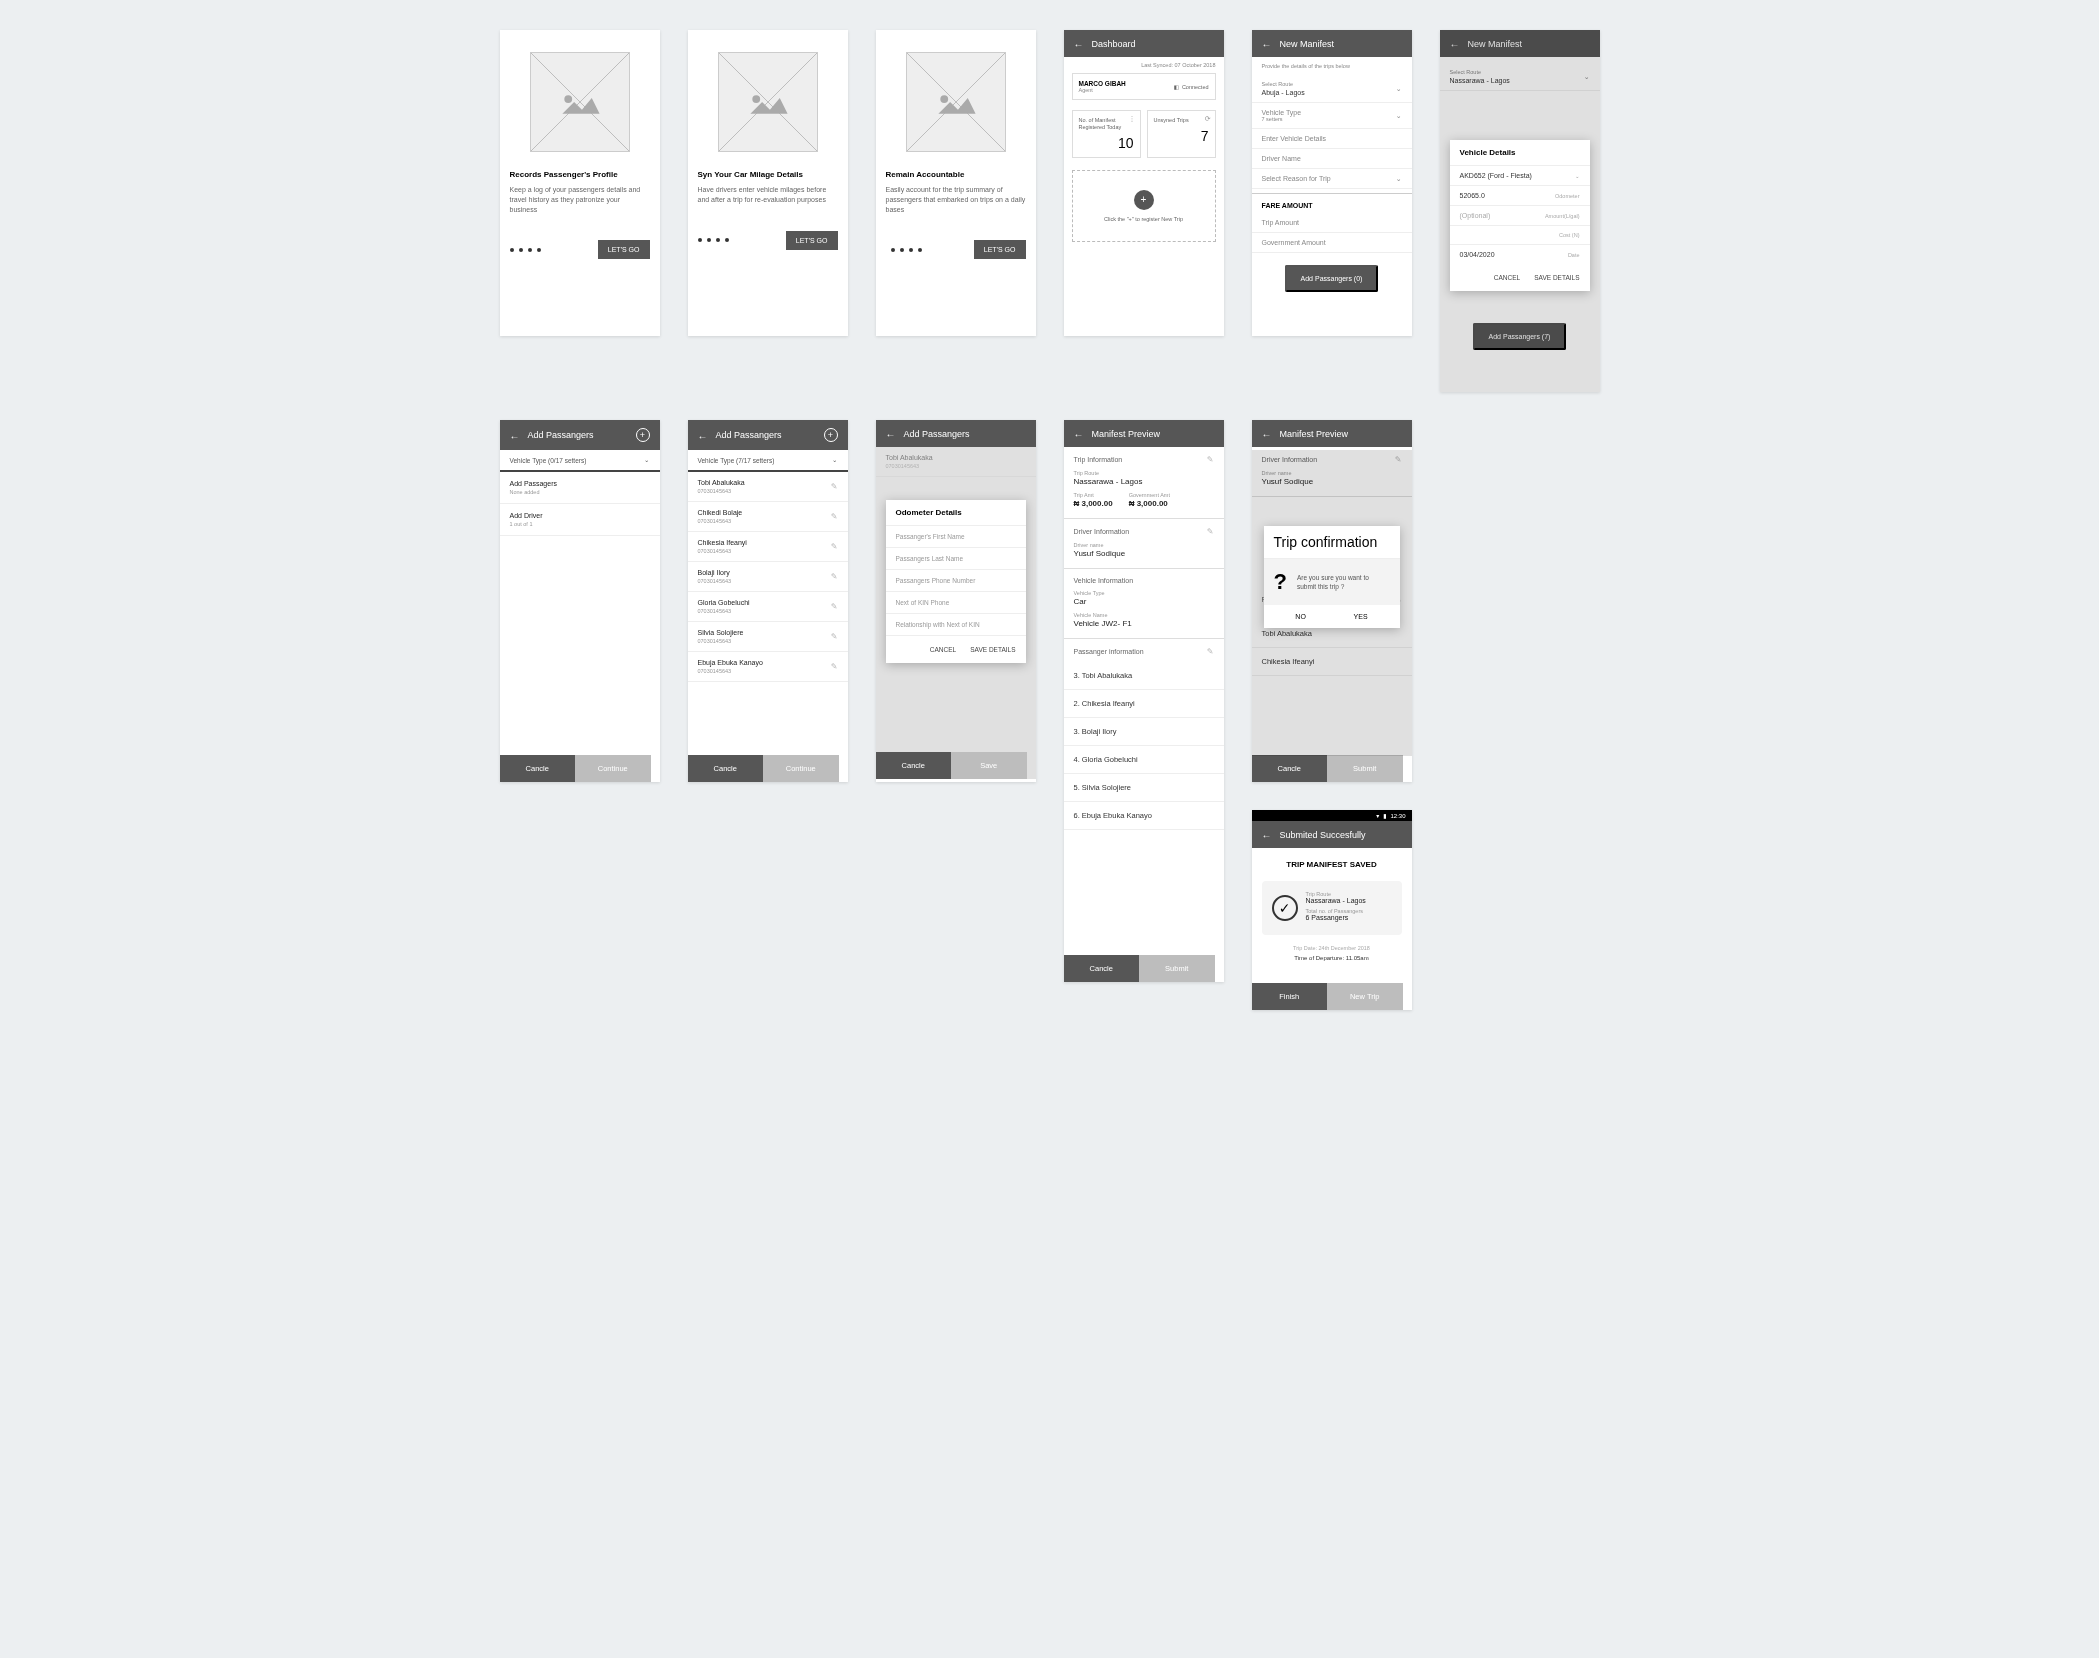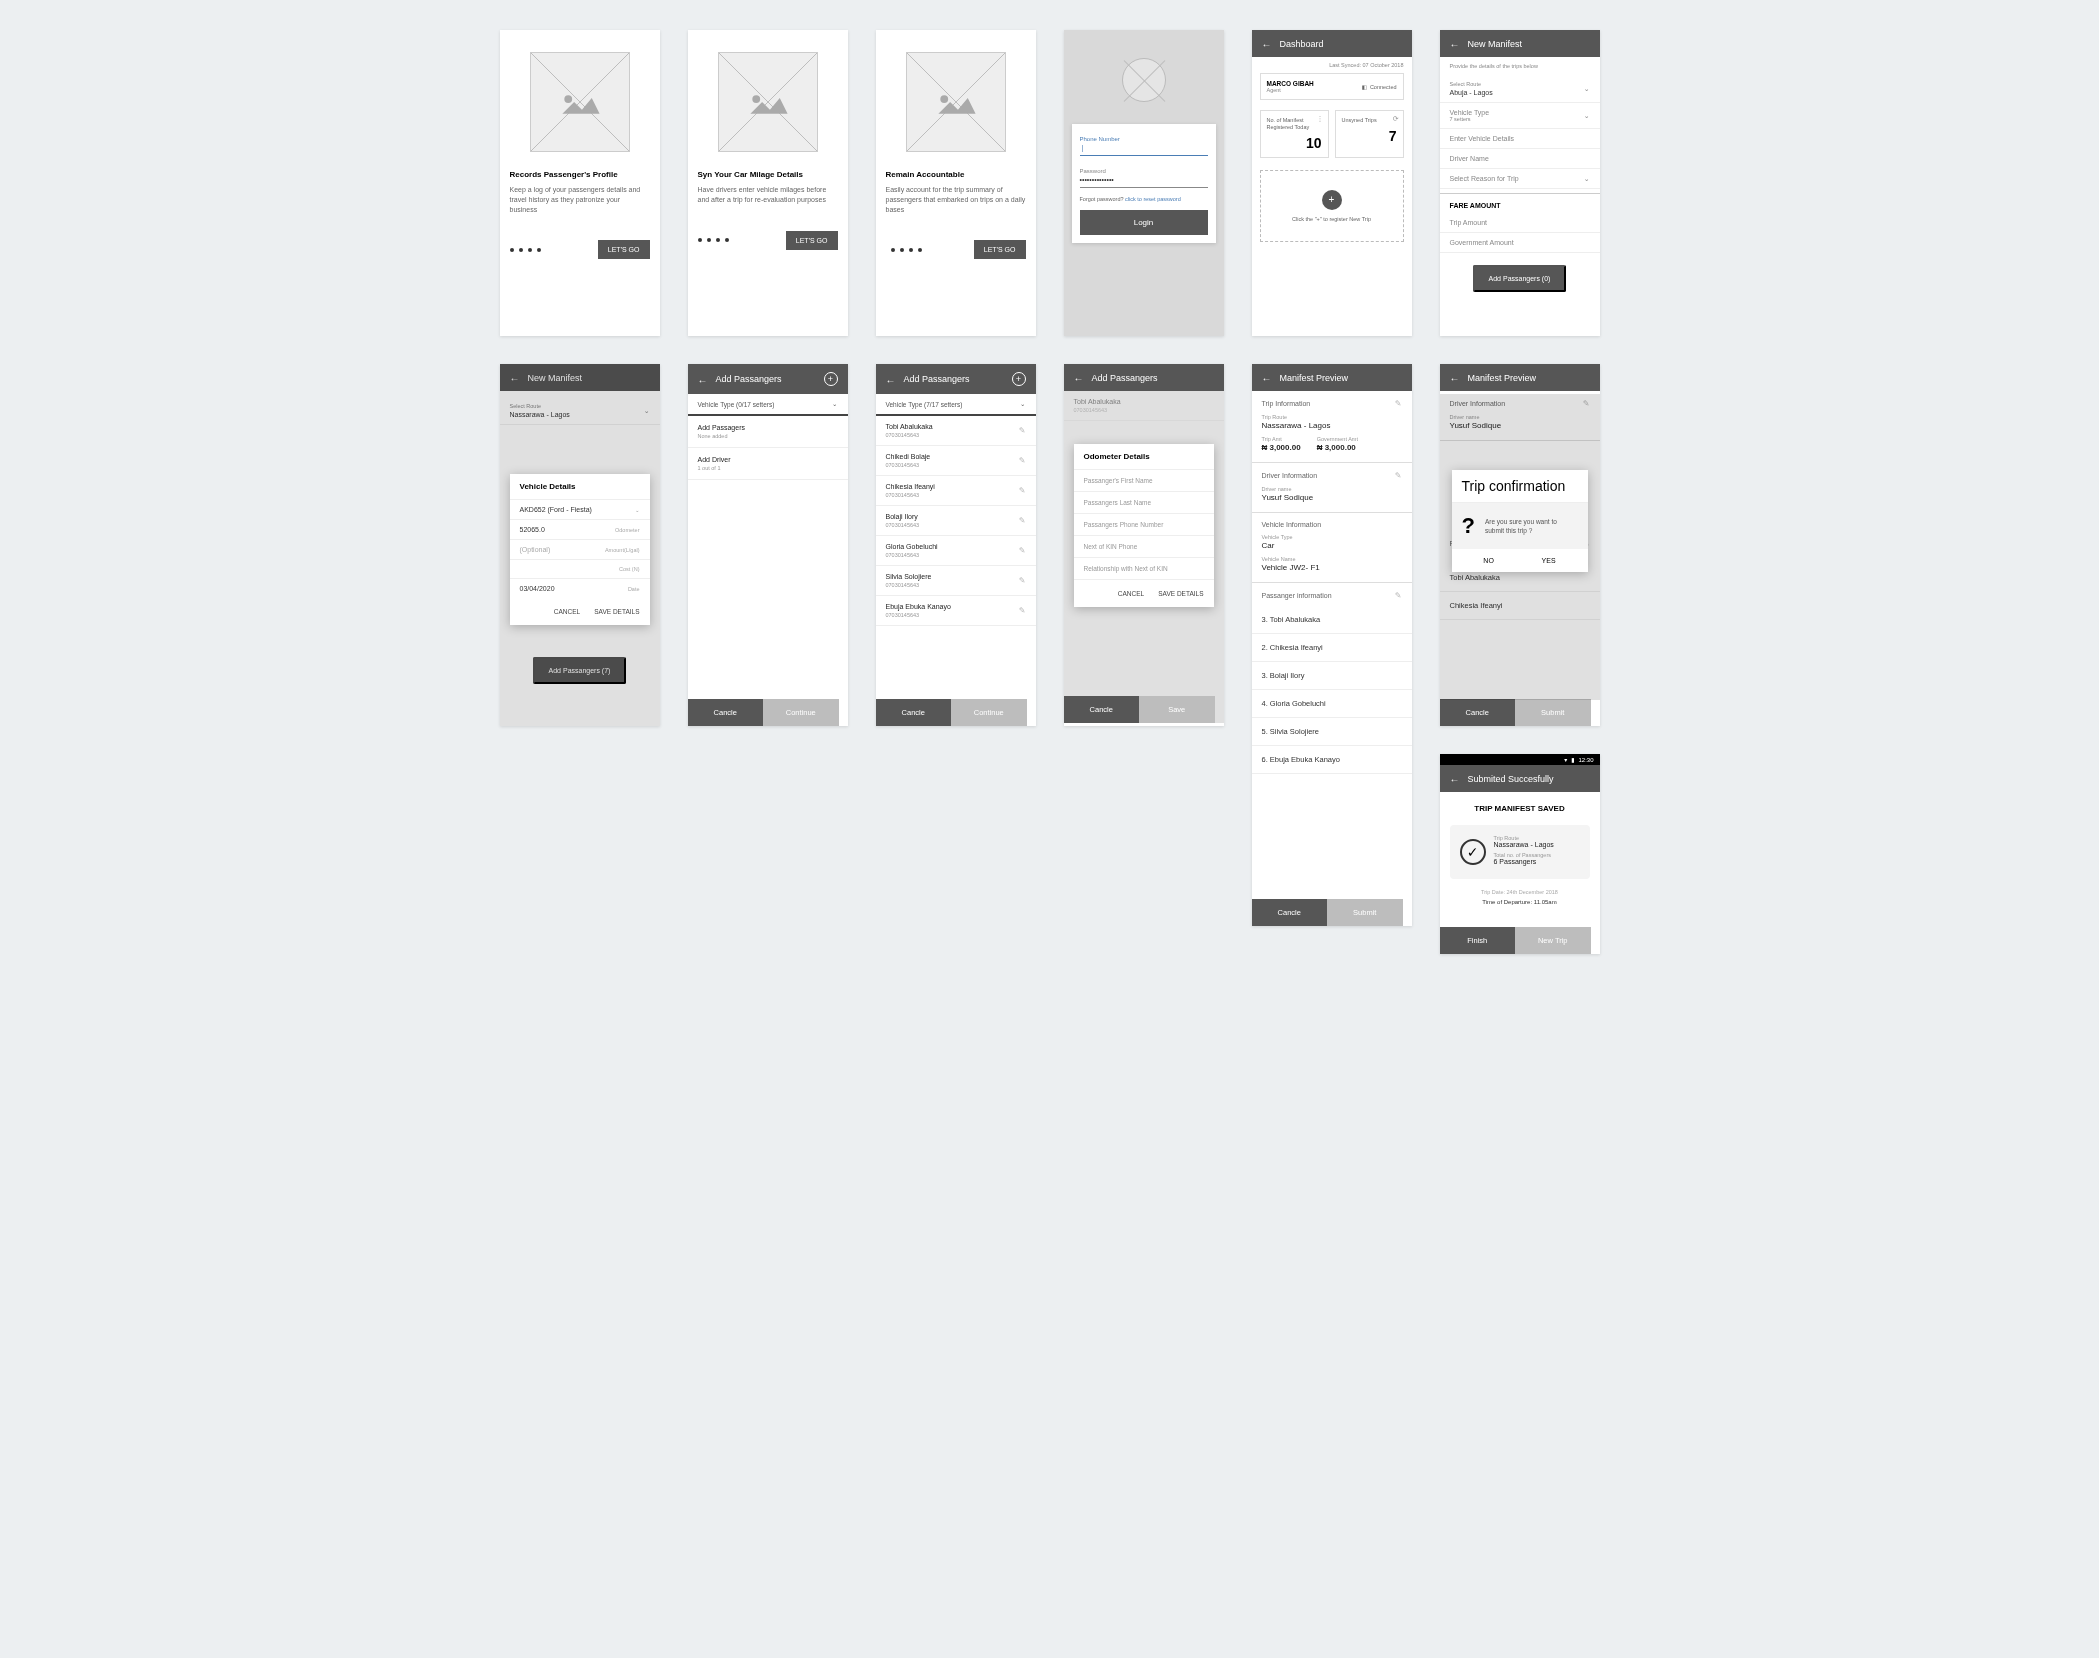--- a/index.html
+++ b/index.html
@@ -33,21 +33,21 @@
 .login-btn{background:#565656;color:#fff;width:100%;text-align:center;padding:8px 0;font-size:8px;margin-top:8px}
 
 .sync{font-size:5.5px;color:#888;text-align:right;padding:5px 8px}
 .profile-card{margin:0 8px;border:1px solid #ddd;padding:6px;display:flex;justify-content:space-between;align-items:center}
 .profile-card .nm{font-size:6.5px;font-weight:bold}
 .profile-card .rl{font-size:5.5px;color:#888}
 .profile-card .cn{font-size:5.5px;color:#666;display:flex;align-items:center;gap:3px}
 .stats{display:flex;gap:6px;margin:10px 8px}
 .stat{flex:1;border:1px solid #ddd;padding:6px;position:relative}
 .stat .sl{font-size:5.5px;color:#666;line-height:1.3}
-.stat .sv{font-size:14px;text-align:right;font-weight:700;margin-top:4px}
+.stat .sv{font-size:14px;text-align:right;font-weight:400;margin-top:4px}
 .stat .sic{position:absolute;top:4px;right:4px;font-size:7px;color:#999}
 .addzone{margin:12px 8px 14px;border:1px dashed #bbb;height:72px;display:flex;flex-direction:column;align-items:center;justify-content:center;gap:6px}
 .addzone .pb{width:20px;height:20px;border-radius:50%;background:#565656;color:#fff;display:flex;align-items:center;justify-content:center;font-size:10px}
 .addzone .pt{font-size:5.5px;color:#666;text-align:center;line-height:1.3}
 
 .helper{font-size:5.5px;color:#888;padding:6px 10px}
 .ffield{border-bottom:1px solid #eee;padding:6px 10px;position:relative}
 .ffield .fl{font-size:5.5px;color:#888}
 .ffield .fv{font-size:7px;color:#333;margin-top:2px}
 .ffield .fph{font-size:7px;color:#888}
@@ -183,35 +183,20 @@
           <div with="dot"></div>
           <div class="dot"></div>
           <div class="dot"></div>
           <div class="dot"></div>
           <div class="dot"></div>
         </div>
     <button class="btn-dk">LET'S GO</button>
   </div>
 </div>
 
-<div class="screen h-login" style="background:#d9d9d9">
-  <div class="login-av"></div>
-  <div class="login-card">
-    <div class="infield" style="border-color:#4a7db5">
-      <div class="lbl" style="color:#4a7db5">Phone Number</div>
-      <div class="val">&nbsp;<span style="color:#4a7db5">|</span></div>
-    </div>
-    <div class="infield">
-      <div class="lbl">Password</div>
-      <div class="val">••••••••••••••</div>
-    </div>
-    <div class="link"><span>Forgot password? </span><a>click to reset password</a></div>
-    <div class="login-btn">Login</div>
-  </div>
-</div>
 
 <div class="screen h-dash">
   <div class="appbar">
     <span class="back">←</span>
     <span class="title">Dashboard</span>
   </div>
   <div class="sync">Last Synced: 07 October 2018</div>
   <div class="profile-card">
     <div>
       <div class="nm">MARCO GIBAH</div>

